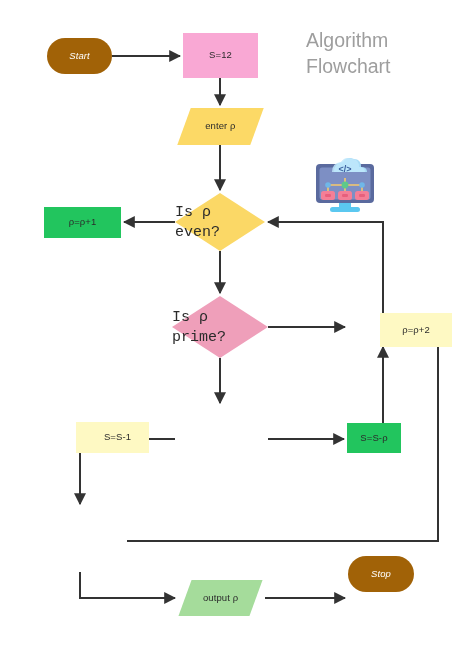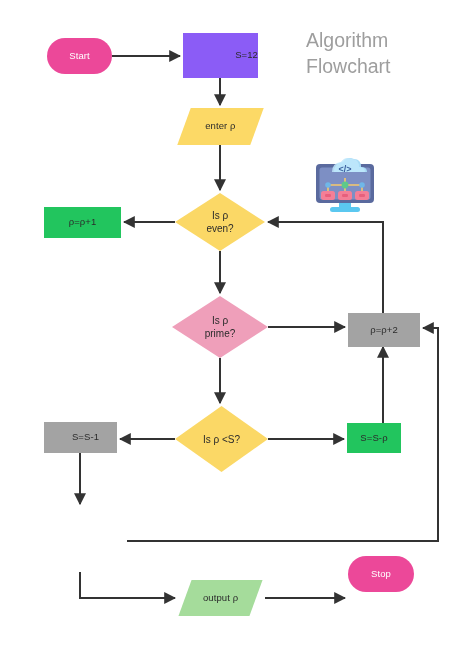--- a/index.html
+++ b/index.html
@@ -37,52 +37,53 @@
     letter-spacing: 0.1px;
     box-sizing: border-box;
   }
   .node .lbl {
     position: relative;
     z-index: 2;
     white-space: pre-line;
   }
   .terminator {
     border-radius: 999px;
-    background: #ec4899;
+    background: #a16207;
     color: #ffffff;
-  }
-  .process { background: #8b5cf6; justify-content: flex-end; }
+    font-style: italic;
+  }
+  .process { background: #f9a8d4; }
   .process-green { background: #22c55e; justify-content: center; }
-  .process-pink { background: #a3a3a3; }
+  .process-pink { background: #fef9c3; margin-left: 32px; }
   .io {
     background: #fcd966;
     transform: skewX(-20deg);
   }
   .io .lbl { transform: skewX(20deg); }
   .io-green { background: #a5dc9b; }
   .diamond-wrap { position: absolute; }
   .diamond-shape {
     position: absolute;
     left: 0; top: 0;
     width: 100%; height: 100%;
     clip-path: polygon(50% 0%, 100% 50%, 50% 100%, 0% 50%);
   }
   .dia-yellow { background: #fbd866; }
   .dia-pink { background: #ef9fba; }
   .diamond-wrap .lbl {
     position: absolute;
     left: 0; top: 50%;
     width: 100%;
     transform: translateY(-50%);
-    text-align: center;
-    font-size: 10px;
+    font-size: 15px;
     line-height: 1.3;
     color: #2b2b2b;
     white-space: pre-line;
     z-index: 2;
+    font-family: Liberation Mono, monospace;
   }
   #title {
     position: absolute;
     right: 18px;
     top: 28px;
     width: 150px;
     text-align: left;
     color: #9e9e9e;
     font-size: 19.5px;
     line-height: 1.32;
@@ -187,24 +188,20 @@
   <div class="diamond-wrap" style="left:172px; top:296px; width:96px; height:62px;">
     <div class="diamond-shape dia-pink"></div>
     <span class="lbl">Is ρ
 prime?</span>
   </div>
 
   <div class="node process-pink" style="left:348px; top:313px; width:72px; height:34px;">
     <span class="lbl">ρ=ρ+2</span>
   </div>
 
-  <div class="diamond-wrap" style="left:175px; top:406px; width:93px; height:66px;">
-    <div class="diamond-shape dia-yellow"></div>
-    <span class="lbl">Is ρ &lt;S?</span>
-  </div>
 
   <div class="node process-green" style="left:347px; top:423px; width:54px; height:30px;">
     <span class="lbl">S=S-ρ</span>
   </div>
 
   <div class="node process-pink" style="left:44px; top:422px; width:73px; height:31px;padding-left:10px;">
     <span class="lbl">S=S-1</span>
   </div>
 
 

